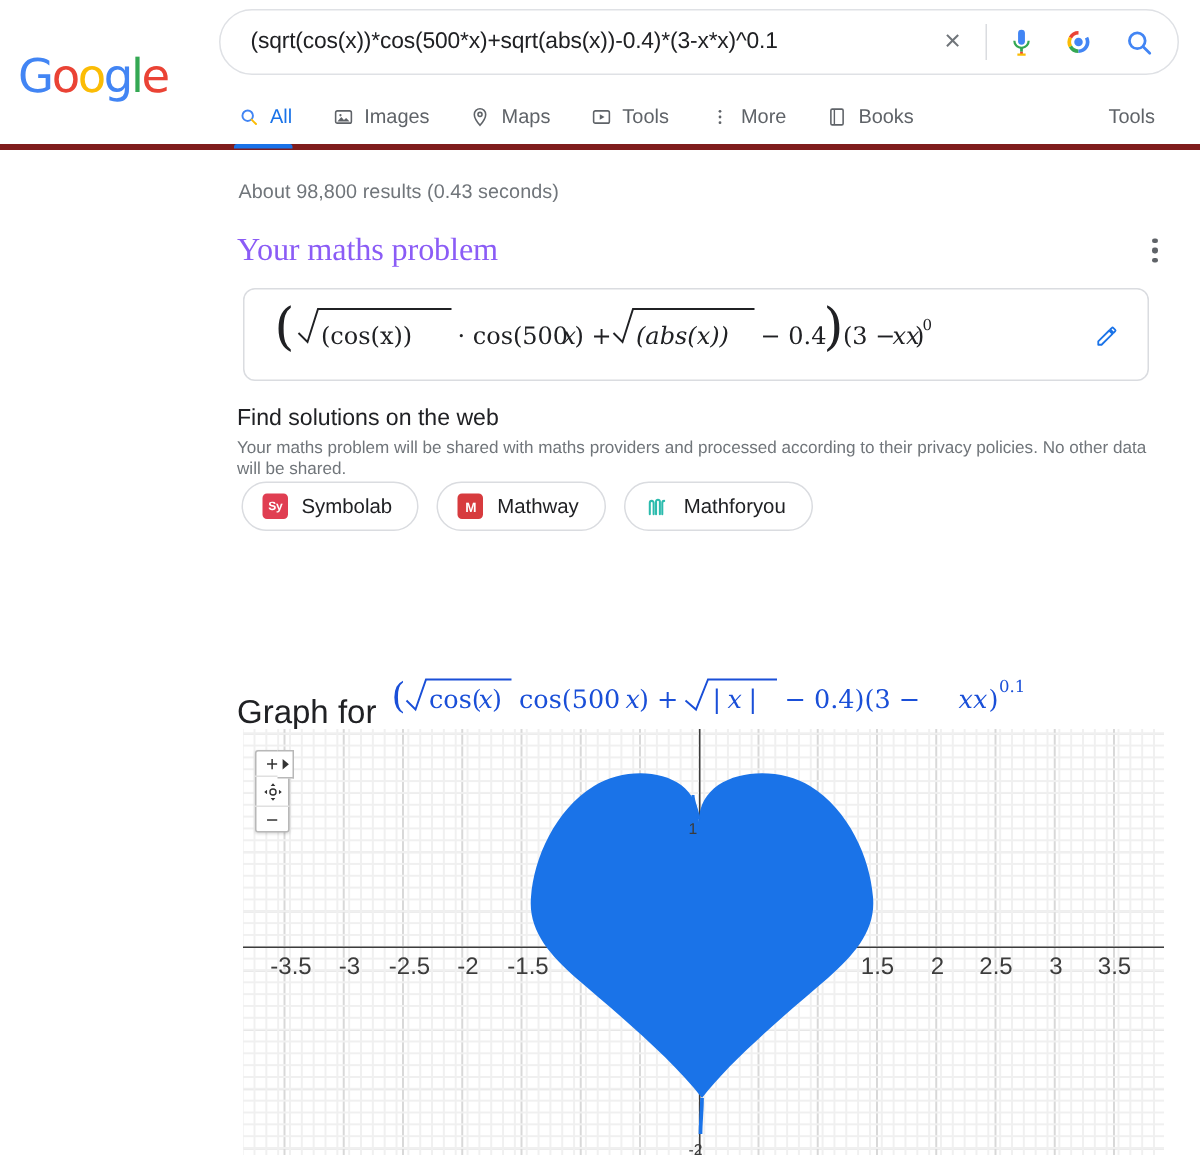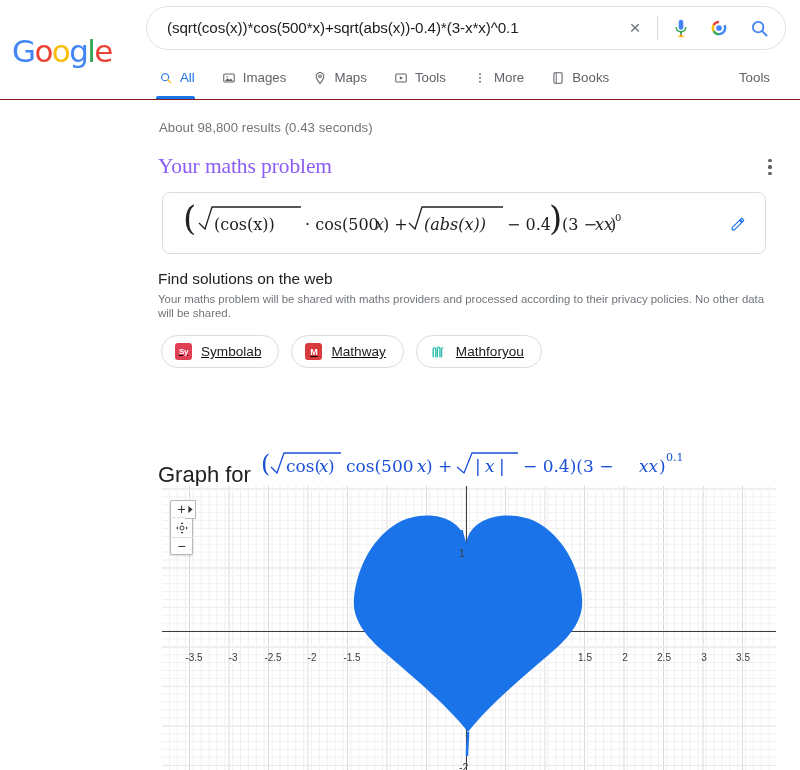--- a/index.html
+++ b/index.html
@@ -36,21 +36,21 @@
   .sb-icon { display:flex; align-items:center; justify-content:center; cursor:pointer; }
   .clear-x { width:26px; height:26px; color:#70757a; font-size:19px; line-height:26px; text-align:center; font-weight:300; }
   .divider-v { width:1px; height:24px; background:#dadce0; margin:0 11px 0 9px; }
   .mic { width:24px; height:26px; margin-right:14px; }
   .lens { width:24px; height:26px; margin-right:16px; }
   .searchglass { width:24px; height:26px; margin-right:6px; }
 
   
   .navrow {
     position:absolute; left:0; top:56px; width:800px; height:44px;
-    border-bottom:1px solid #7f1d1d;
+    border-bottom:4px solid #7f1d1d;
     padding-left:35px;
   }
   .tabs { position:absolute; left:158px; top:0; display:flex; align-items:center; height:43px; gap:0; }
   .tab {
     display:flex; align-items:center; gap:6px; height:43px;
     padding:0 14px 0 0; margin-right:12px; cursor:pointer;
     font-size:13.3px; color:#5f6368; position:relative;
   }
   .tab:first-child { padding-left:0; }
   .tab.active { color:#1a73e8; font-weight:400; }
@@ -97,21 +97,21 @@
   .subhead {
     position:absolute; left:158px; top:270px;
     font-size:15.4px; color:#202124; font-weight:400;
   }
   .disclaimer {
     position:absolute; left:158px; top:293px; width:612px;
     font-size:11.4px; color:#70757a; line-height:13.6px;
   }
 
   
-  .chips { position:absolute; left:161px; top:335px; display:flex; gap:12px;text-decoration:underline; }
+  .chips { position:absolute; left:161px; top:321px; display:flex; gap:12px; }
   .chip {
     display:flex; align-items:center; gap:9px; height:33px;
     padding:0 17px 0 13px; border:1px solid #dadce0; border-radius:17px;
     background:#fff; font-size:13.6px; color:#202124; cursor:pointer;
   }
   .chip-ico { width:17px; height:17px; flex:0 0 17px; display:flex; align-items:center; justify-content:center; }
   .ico-symbolab {
     background:#e03e52; border-radius:3px; color:#fff; font-size:8px;
     font-weight:700; font-family:"Liberation Sans", sans-serif; letter-spacing:-0.3px;
   }
@@ -141,21 +141,21 @@
       linear-gradient(to right, #f0f0f0 1px, transparent 1px),
       linear-gradient(to bottom, #f0f0f0 1px, transparent 1px),
       linear-gradient(to right, #d8d8d8 1px, transparent 1px),
       linear-gradient(to bottom, #d8d8d8 1px, transparent 1px);
     background-size: 7.9px 7.9px, 7.9px 7.9px, 39.5px 39.5px, 39.5px 39.5px;
     background-position: 7px 2.5px, 7px 2.5px, 27px 2.5px, 27px 2.5px;
   }
   .axis-x { position:absolute; left:0; top:145px; width:614px; height:1.4px; background:#3c3c3c; }
   .axis-y { position:absolute; left:304px; top:0; width:1.4px; height:284px; background:#3c3c3c; }
   .xtick {
-    position:absolute; top:166px; font-size:10px; color:#3c3c3c;
+    position:absolute; top:150px; font-size:16px; color:#3c3c3c;
     transform:translateX(-50%); font-family:"Liberation Sans", sans-serif;
   }
   .ytick {
     position:absolute; left:297px; font-size:10.5px; color:#3c3c3c;
     transform:translateY(-50%); text-align:right; width:0;
     font-family:"Liberation Sans", sans-serif;
   }
   .heart-svg { position:absolute; left:0; top:0; width:614px; height:284px; }
 
   

